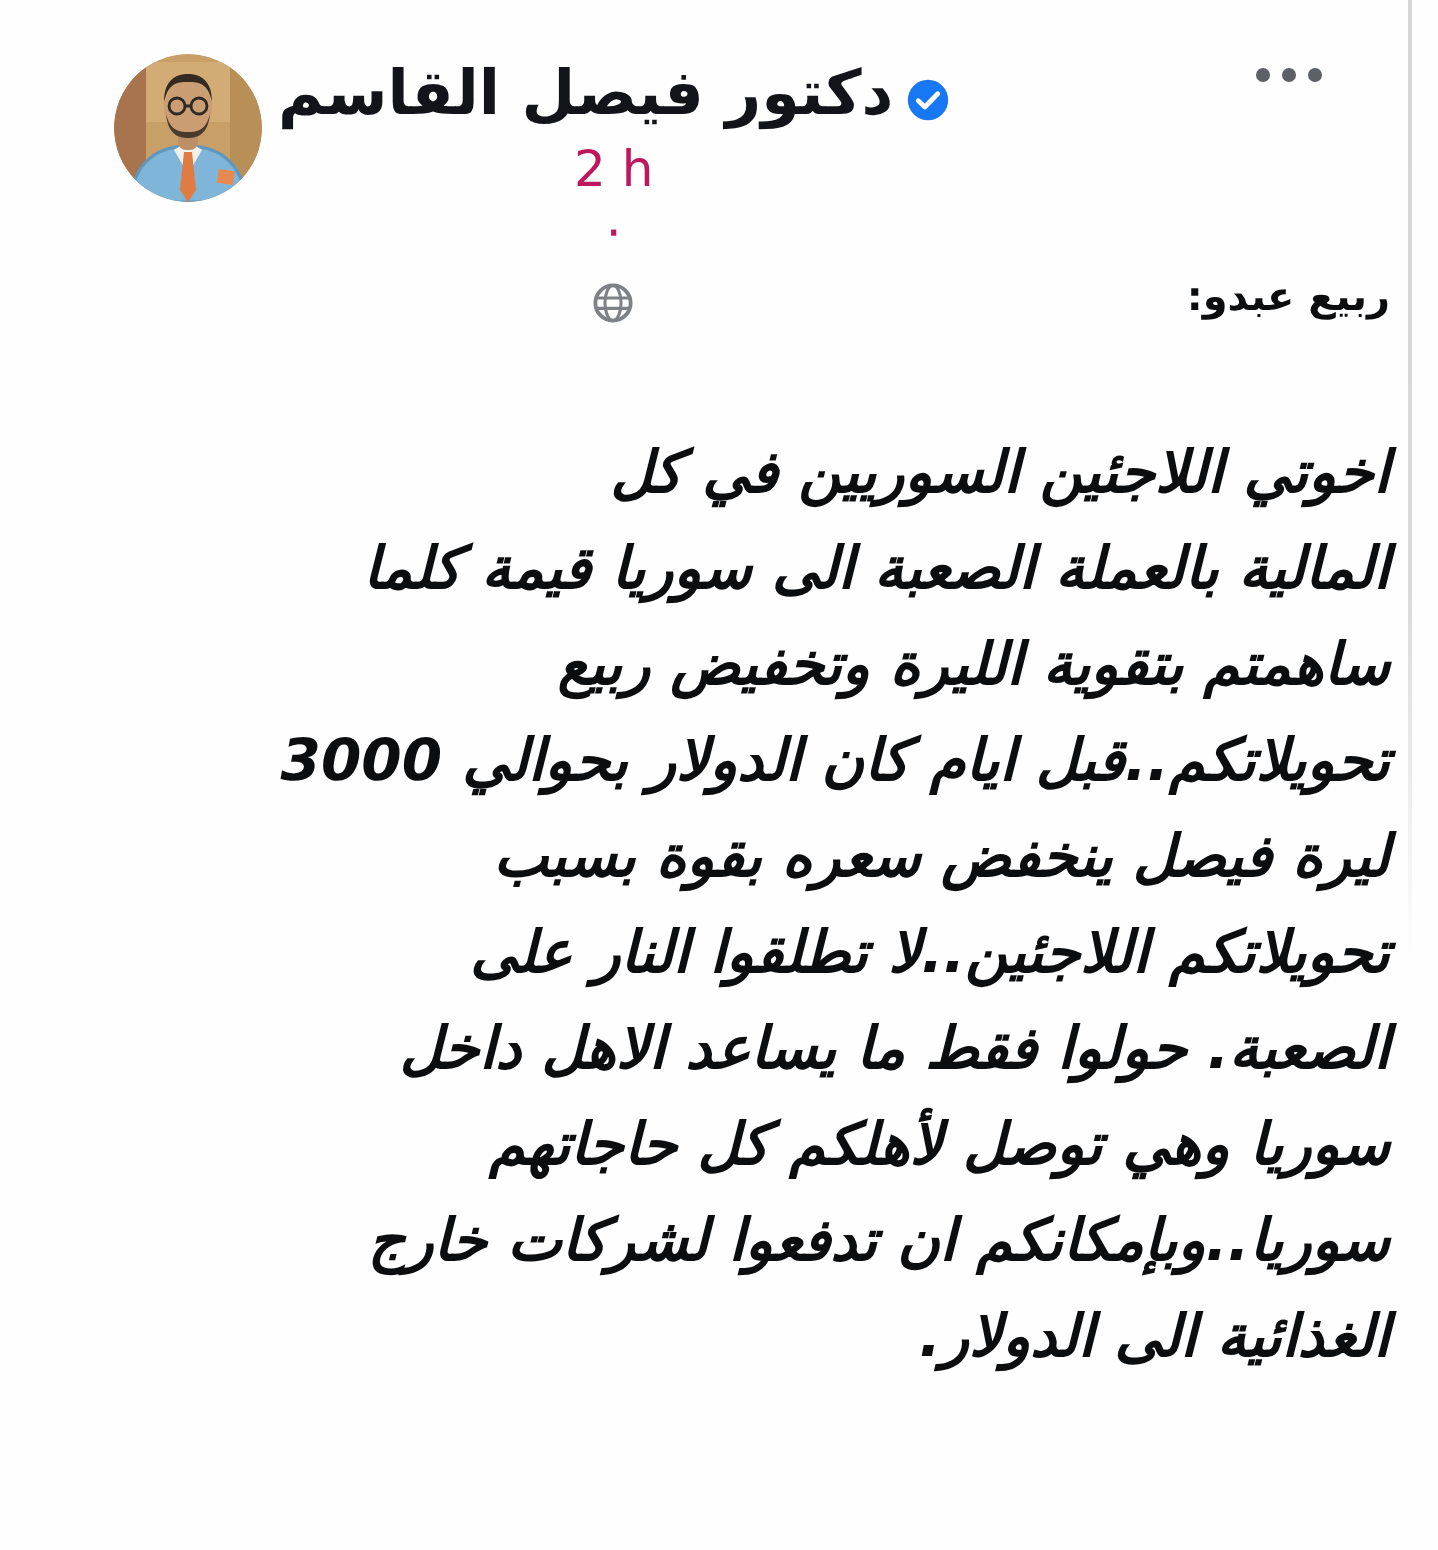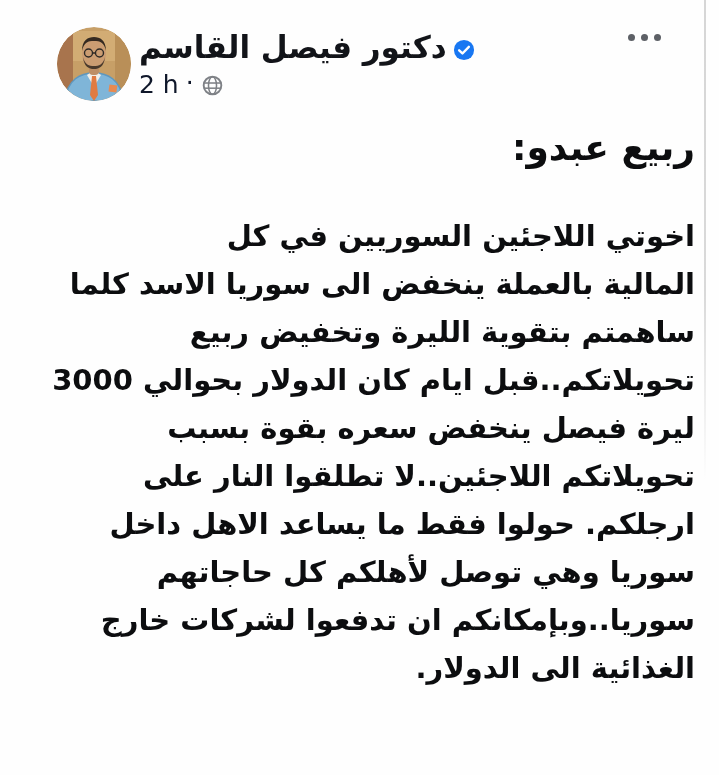--- a/index.html
+++ b/index.html
@@ -23,37 +23,37 @@
   .avatar svg{display:block;}
   .header-info{margin-left:8px;padding-top:1px;min-width:0;}
   .name-row{display:flex;align-items:center;gap:6px;}
   .profile-name{
     font-size:31px;font-weight:700;color:#121419;line-height:1.28;
     white-space:nowrap;cursor:pointer;
   }
   .verified-badge{width:22px;height:22px;flex-shrink:0;margin-top:4px;}
   .meta-row{
     display:flex;align-items:center;gap:7px;margin-top:2px;
-    color:#0f172a;font-size:25px;font-weight:500;
+    color:#be185d;font-size:25px;font-weight:500;flex-direction:column;
   }
   .meta-sep{font-size:25px;line-height:1;position:relative;top:-2px;}
   .globe-icon{width:23px;height:23px;margin-top:2px;}
   
   .more-btn{
     position:absolute;top:26px;right:52px;border:0;background:transparent;
     display:flex;gap:6px;align-items:center;padding:8px 6px;cursor:pointer;
   }
   .more-btn .dot{width:7px;height:7px;border-radius:50%;background:#5d6066;}
   
   .post-text{
     position:absolute;top:124px;left:30px;right:24px;
     direction:rtl;text-align:right;color:#0c0d0f;font-weight:700;
   }
-  .addressee{font-size:36px;line-height:48px;margin-bottom:40px;}
-  .body-line{font-size:29px;line-height:48px;min-height:48px;}
+  .addressee{font-size:20px;line-height:48px;margin-bottom:40px;}
+  .body-line{font-size:29px;line-height:48px;min-height:48px;font-style:italic;}
 </style>
 </head>
 <body>
 
 <div class="edge-line"></div>
 
 <header class="post-header">
 
   <div class="avatar">
     <svg viewBox="0 0 74 74" width="74" height="74">
@@ -115,22 +115,22 @@
 
 <button class="more-btn" aria-label="more options">
   <span class="dot"></span>
   <span class="dot"></span>
   <span class="dot"></span>
 </button>
 
 <main class="post-text">
   <div class="addressee">ربيع عبدو:</div>
   <div class="body-line">اخوتي اللاجئين السوريين في كل</div>
-  <div class="body-line">المالية بالعملة ينخفض الى سوريا الاسد كلما</div>
+  <div class="body-line">المالية بالعملة الصعبة الى سوريا قيمة كلما</div>
   <div class="body-line">ساهمتم بتقوية الليرة وتخفيض ربيع</div>
   <div class="body-line">تحويلاتكم..قبل ايام كان الدولار بحوالي 3000</div>
   <div class="body-line">ليرة فيصل ينخفض سعره بقوة بسبب</div>
   <div class="body-line">تحويلاتكم اللاجئين..لا تطلقوا النار على</div>
-  <div class="body-line">ارجلكم. حولوا فقط ما يساعد الاهل داخل</div>
+  <div class="body-line">الصعبة. حولوا فقط ما يساعد الاهل داخل</div>
   <div class="body-line">سوريا وهي توصل لأهلكم كل حاجاتهم</div>
   <div class="body-line">سوريا..وبإمكانكم ان تدفعوا لشركات خارج</div>
   <div class="body-line">الغذائية الى الدولار.</div>
 </main>
 
 </body></html>

